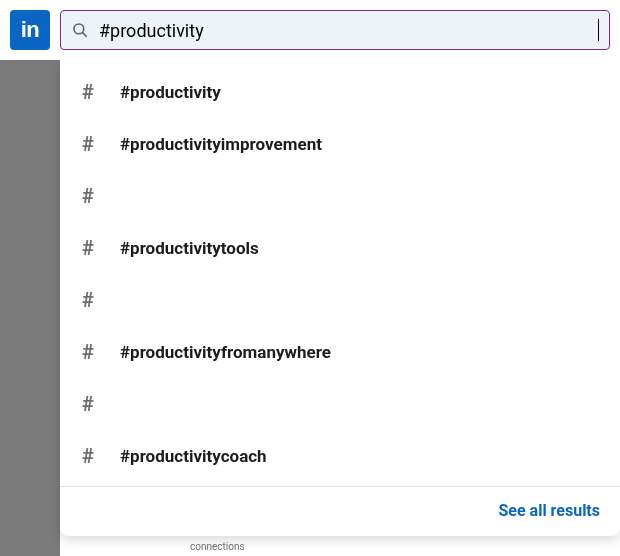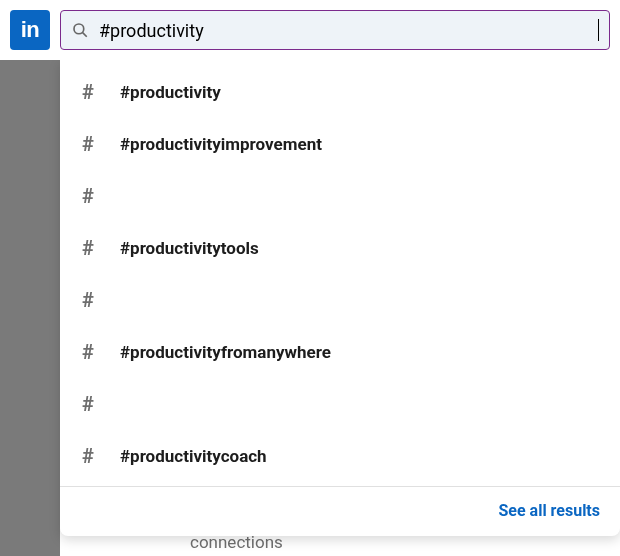--- a/index.html
+++ b/index.html
@@ -125,21 +125,21 @@
     color: #0a66c2;
     font-weight: 700;
     font-size: 16px;
     cursor: pointer;
   }
   .connections-obscured {
     position: absolute;
     left: 190px;
     bottom: 4px;
     color: #6f6f6f;
-    font-size: 17px;
+    font-size: 10px;
     z-index: 1;
   }
 </style>
 </head>
 <body>
 
 <div class="bg-dark"></div>
 <div class="bg-dark2"></div>
 
 <div class="header">

